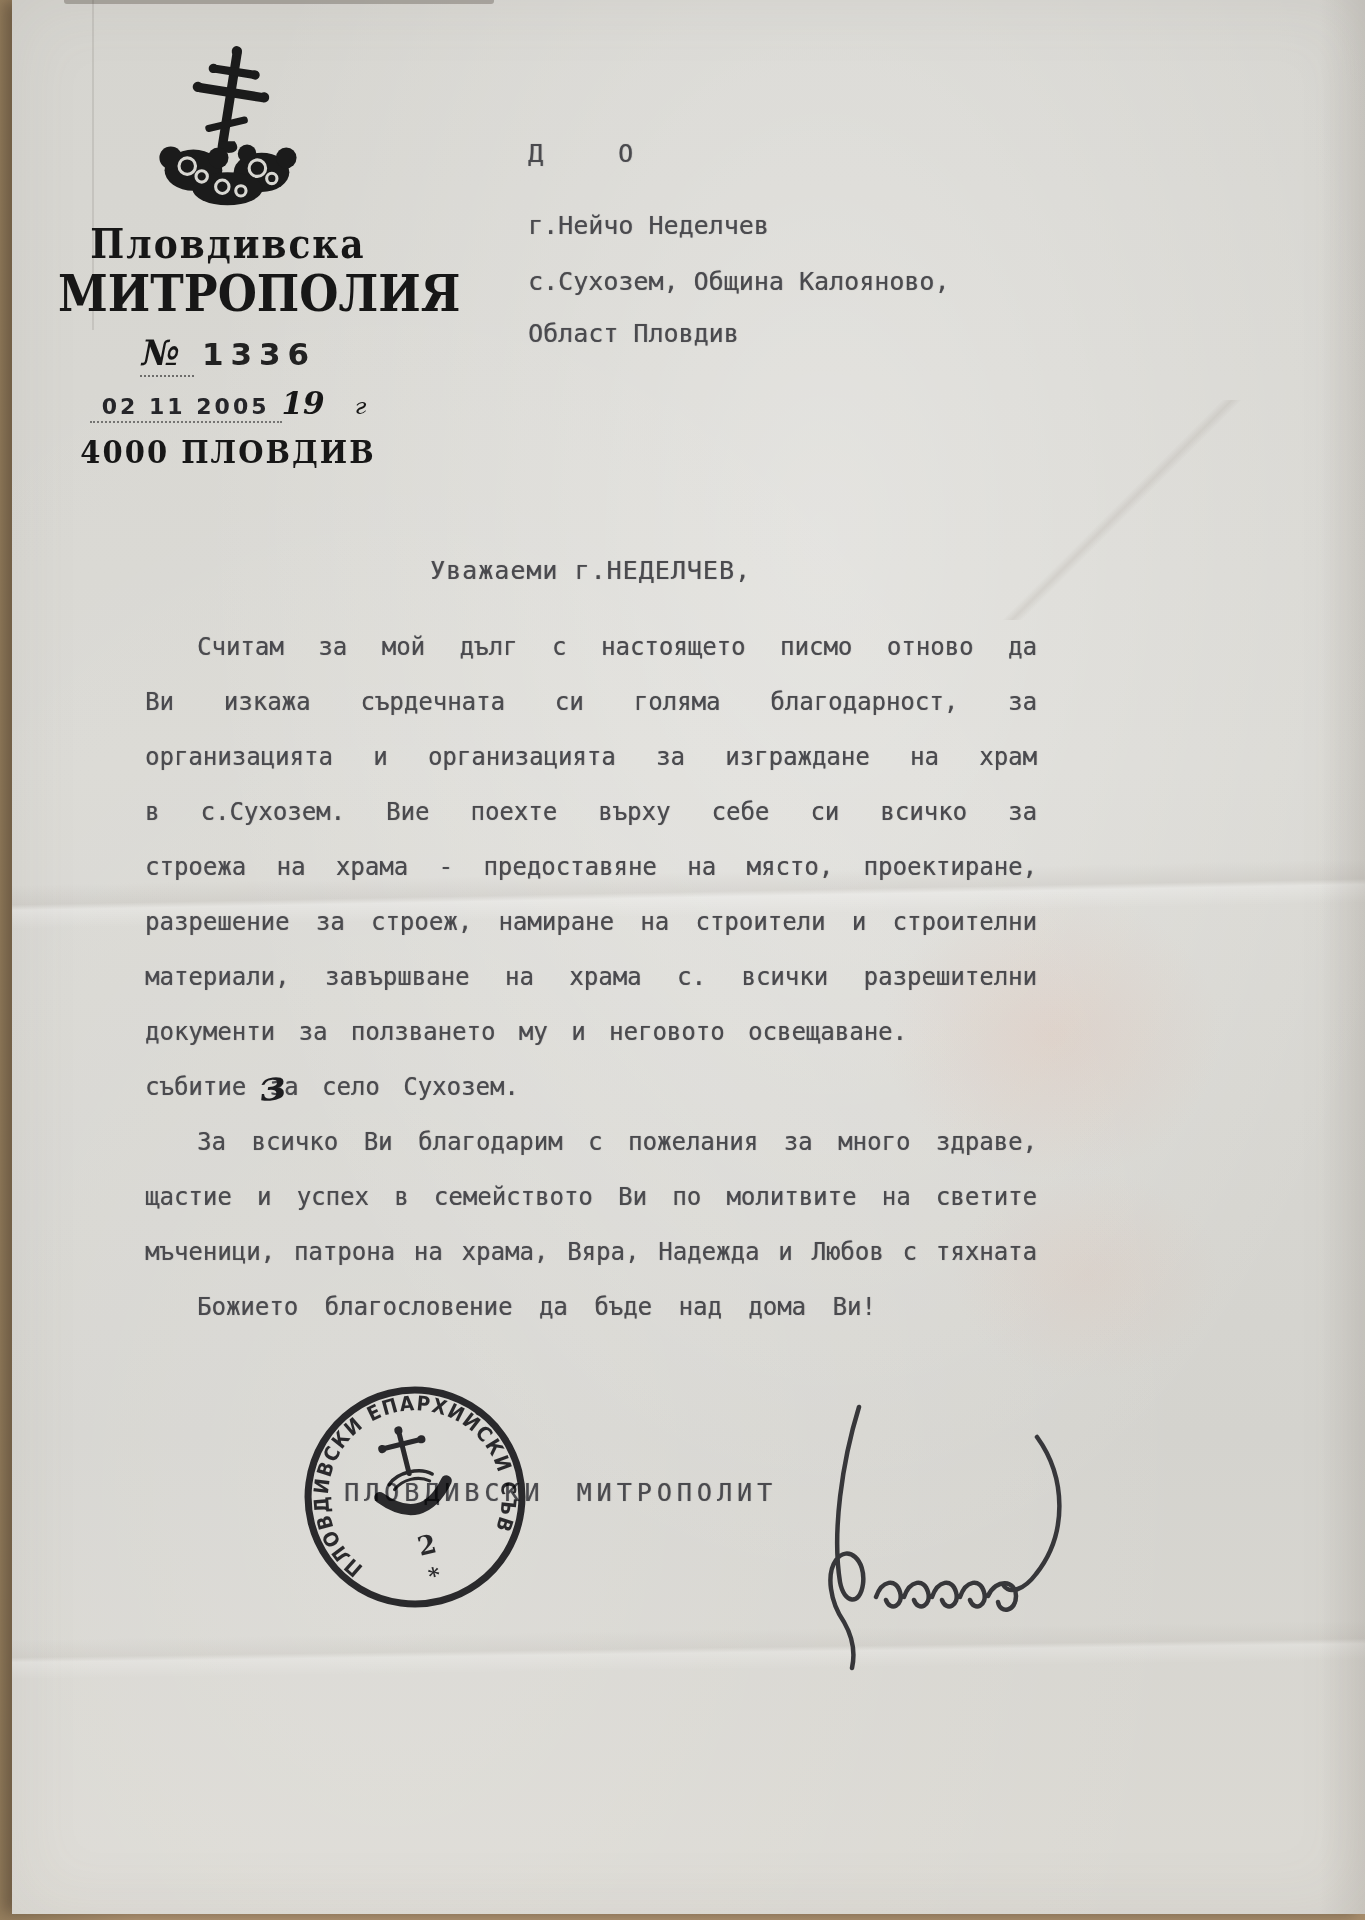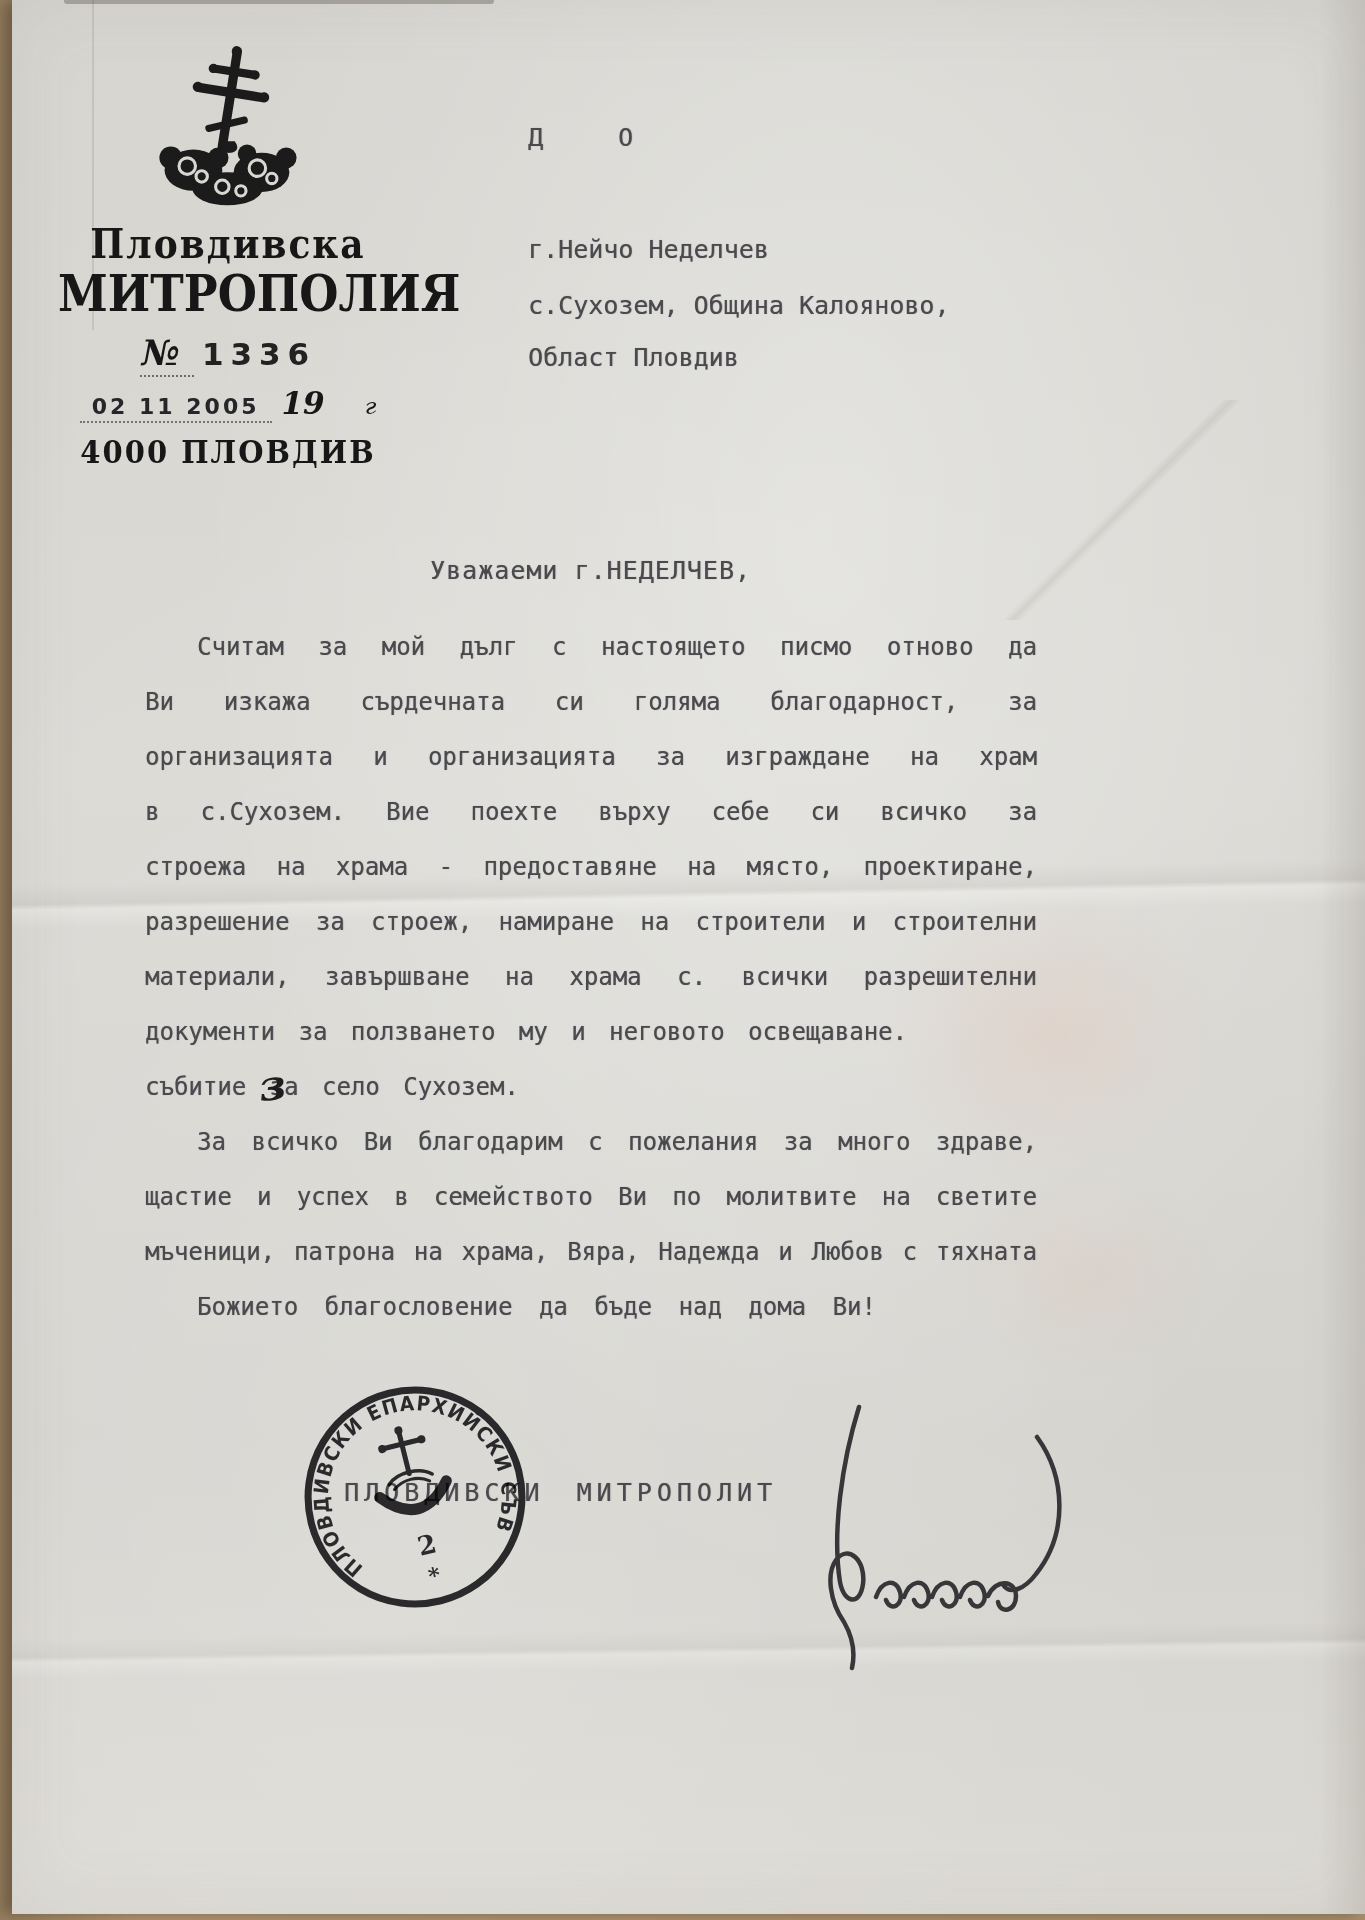--- a/index.html
+++ b/index.html
@@ -43,33 +43,33 @@
   
   .letterhead { position:absolute; left:46px; top:40px; width:340px; text-align:center; color:#171717; }
   .emblem { display:block; margin:0 auto 2px; }
   .org  { font-family:"DejaVu Serif", serif; font-weight:700; transform:scale(1,1.12); }
   .org1 { font-size:36px; letter-spacing:2px; }
   .org2 { font-size:45px; margin-top:3px; }
   .numrow  { margin-top:12px; display:flex; align-items:baseline; justify-content:center; gap:8px; }
   .numsign { font-family:"DejaVu Serif", serif; font-style:italic; font-weight:700; font-size:35px;
              border-bottom:2px dotted rgba(50,50,50,.65); padding:0 14px 2px 2px; }
   .numval  { font-family:"DejaVu Sans", sans-serif; font-weight:600; font-size:31px; letter-spacing:7px; color:#222; }
-  .daterow   { margin-top:8px; display:flex; align-items:baseline; justify-content:center; gap:10px; }
+  .daterow   { margin-top:8px; display:flex; align-items:baseline; justify-content:center; }
   .datestamp { font-family:"DejaVu Sans", sans-serif; font-weight:700; font-size:22px; letter-spacing:3px;
                color:#26262a; border-bottom:2px dotted rgba(50,50,50,.6); padding:0 12px 2px; }
   .year19 { font-family:"DejaVu Serif", serif; font-style:italic; font-weight:700; font-size:31px; }
   .yearg  { font-family:"DejaVu Serif", serif; font-style:italic; font-size:23px; margin-left:30px; }
   .city   { margin-top:12px; font-family:"DejaVu Serif", serif; font-weight:700; font-size:29px;
             letter-spacing:2px; transform:scaleY(1.1); }
 
   
-  .recipient { position:absolute; left:516px; top:118px; }
+  .recipient { position:absolute; left:516px; top:134px; }
   .recipient div { font-size:25px; line-height:40px; }
   .to     { letter-spacing:30px; }
-  .rname  { margin-top:72px; }
+  .rname  { margin-top:32px; }
   .raddr1 { margin-top:16px; }
   .raddr2 { margin-top:12px; }
 
   .salutation { position:absolute; left:418px; top:556px; font-size:25px; letter-spacing:1px; }
 
   
   .body-text { position:absolute; left:133px; top:620px; width:892px; }
   .ln   { height:55px; line-height:55px; font-size:24px; word-spacing:9px; }
   .j    { text-align:justify; text-align-last:justify; word-spacing:0; }
   .ind  { text-indent:52px; }

